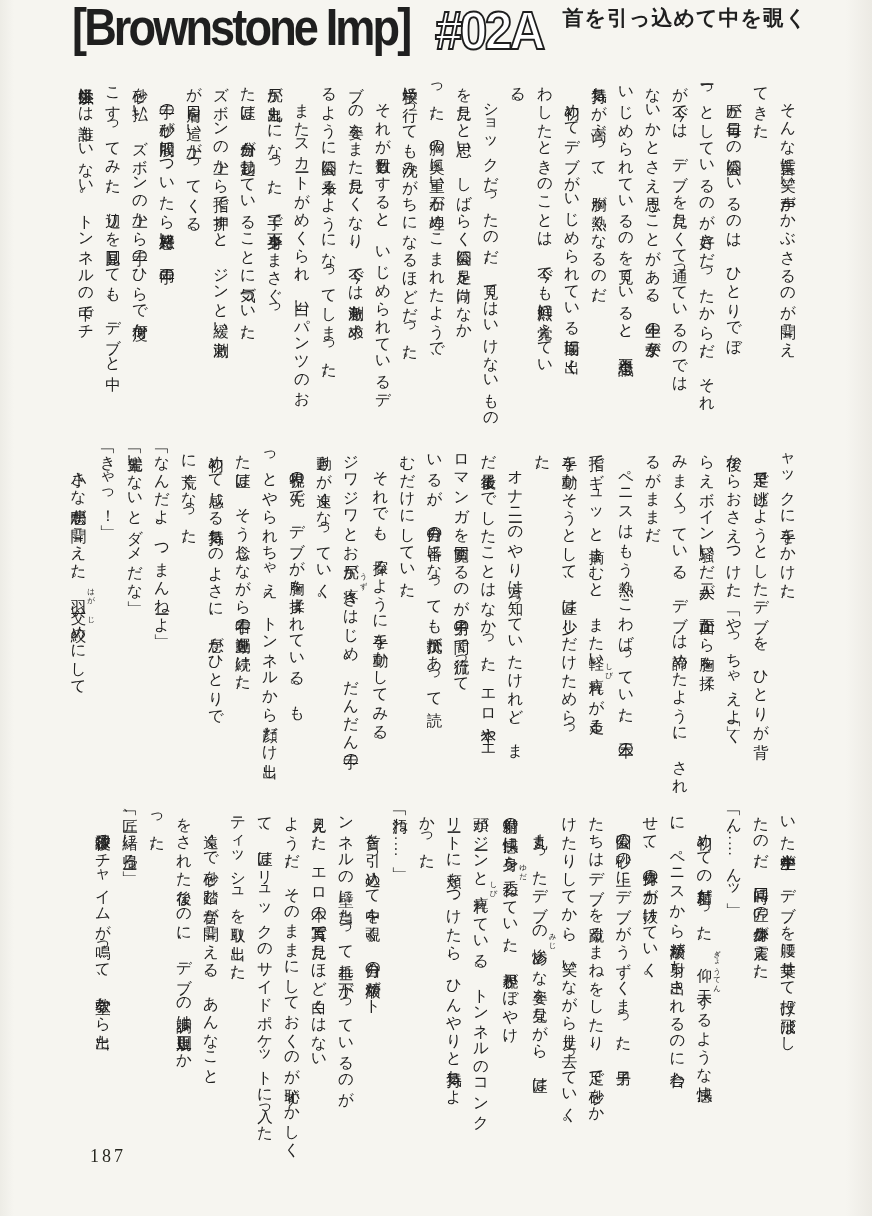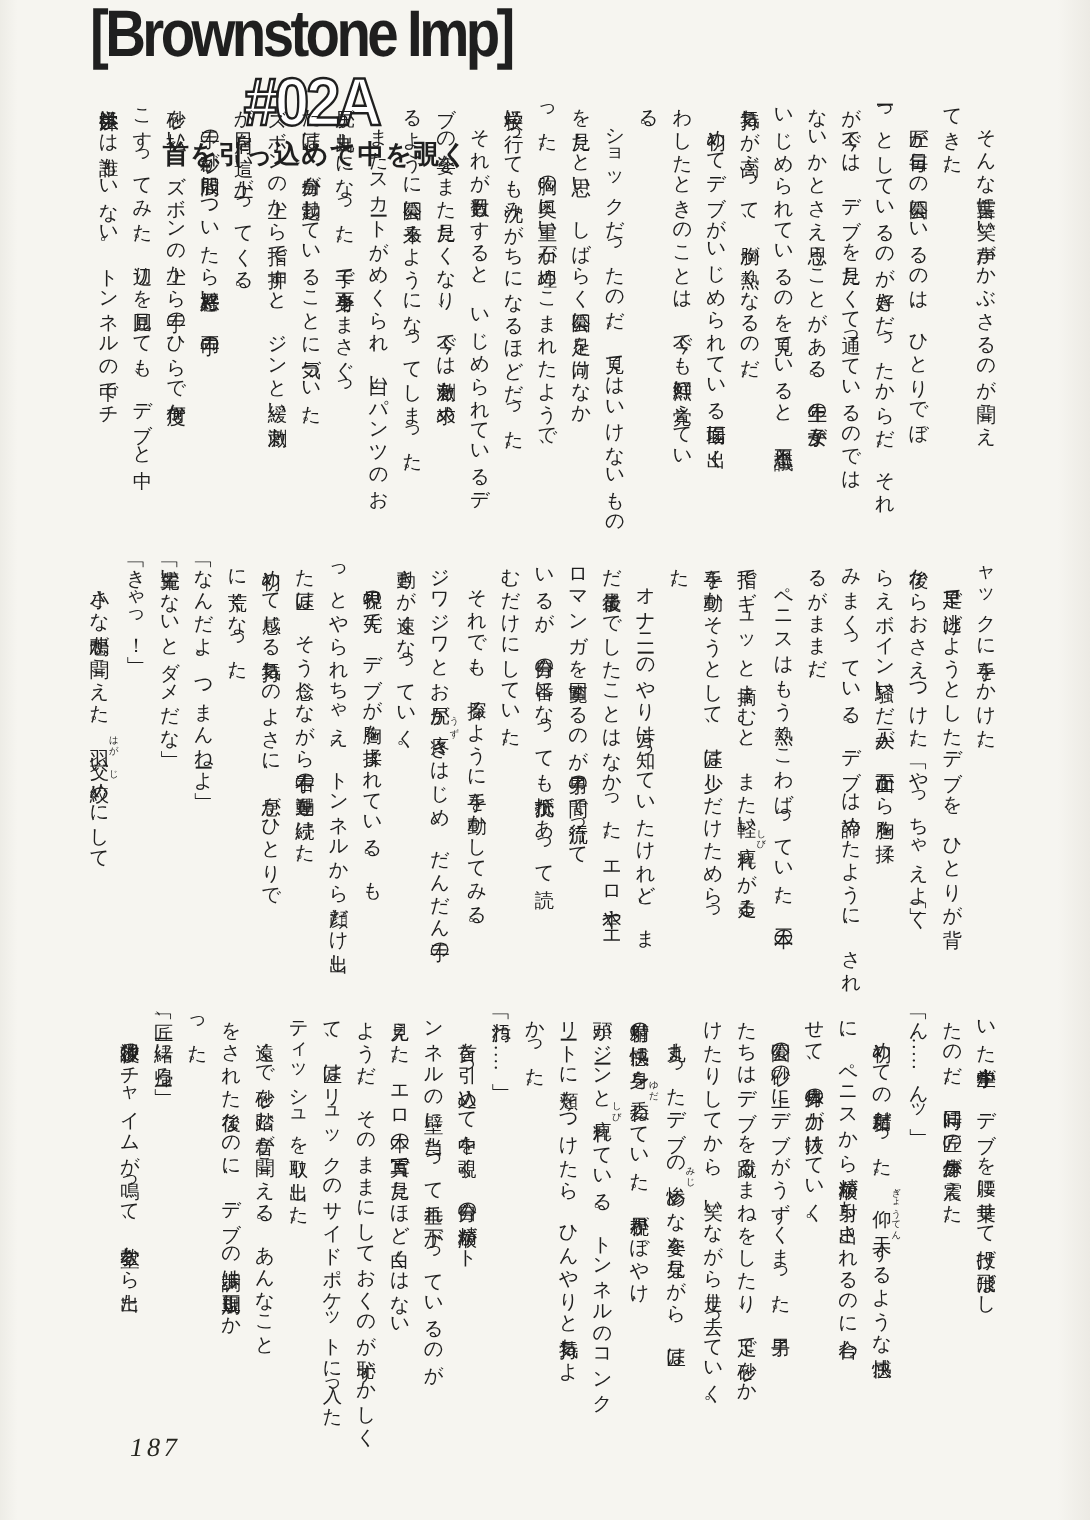--- a/index.html
+++ b/index.html
@@ -15,23 +15,22 @@
       linear-gradient(90deg, #edece6 0px, var(--paper) 14px, var(--paper) 846px, #eceae4 872px),
       var(--paper);
     overflow:hidden;
     font-family:"Liberation Serif", serif;
     color:var(--ink);
   }
 
   
   .masthead{
     position:absolute;top:4px;left:72px;
-    display:flex;align-items:center;
+    display:flex;align-items:flex-start;
     white-space:nowrap;
-    flex-direction:column;
   }
   .logo{
     font-family:"Liberation Sans", sans-serif;
     font-weight:bold;
     font-size:47px;
     line-height:1.1;
     letter-spacing:-3px;
     transform:scaleY(1.12) scaleX(0.96);
     transform-origin:left bottom;
     color:var(--ink);
@@ -81,24 +80,23 @@
   ruby{ruby-position:over;}
   rt{
     font-size:7.5px;
     letter-spacing:0;
     color:var(--ink);
   }
 
   
   .pagenum{
     position:absolute;
-    left:104px;top:1146px;
+    left:90px;top:1146px;
     font-family:"Liberation Serif", serif;
-    font-style:italic;
-    font-size:21px;
+    font-size:18px;
     letter-spacing:3px;
     color:#26261f;
   }
 </style>
 </head>
 <body>
 
 <div class="page">
 
   <header class="masthead">

